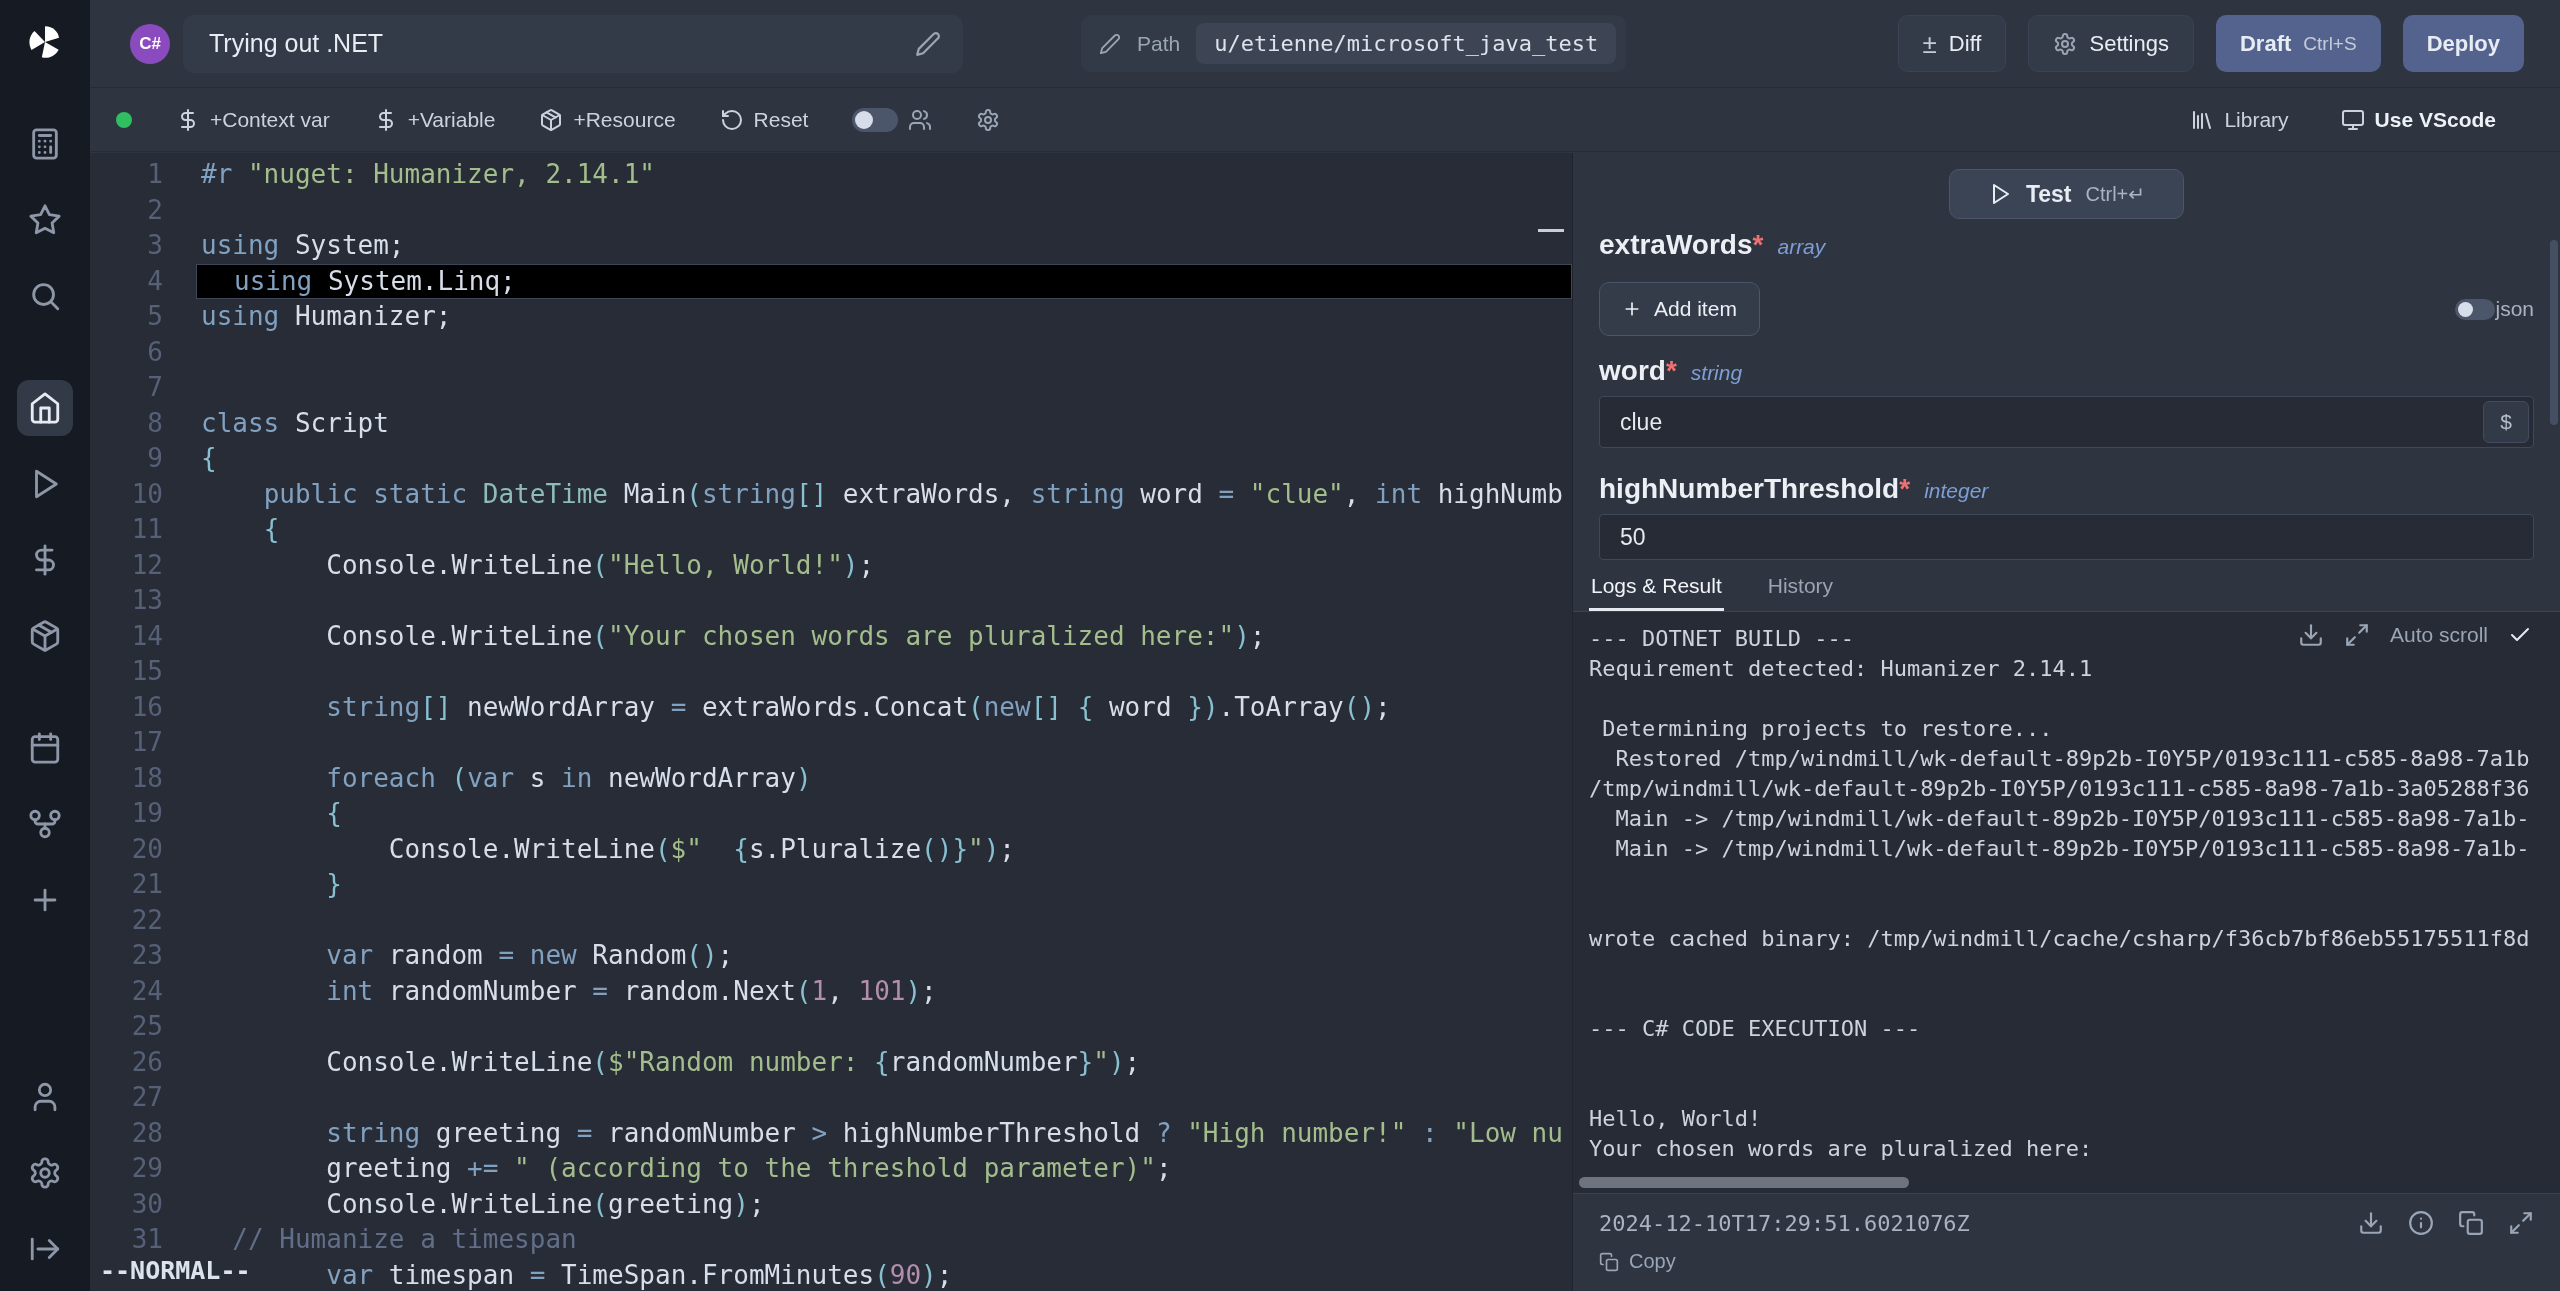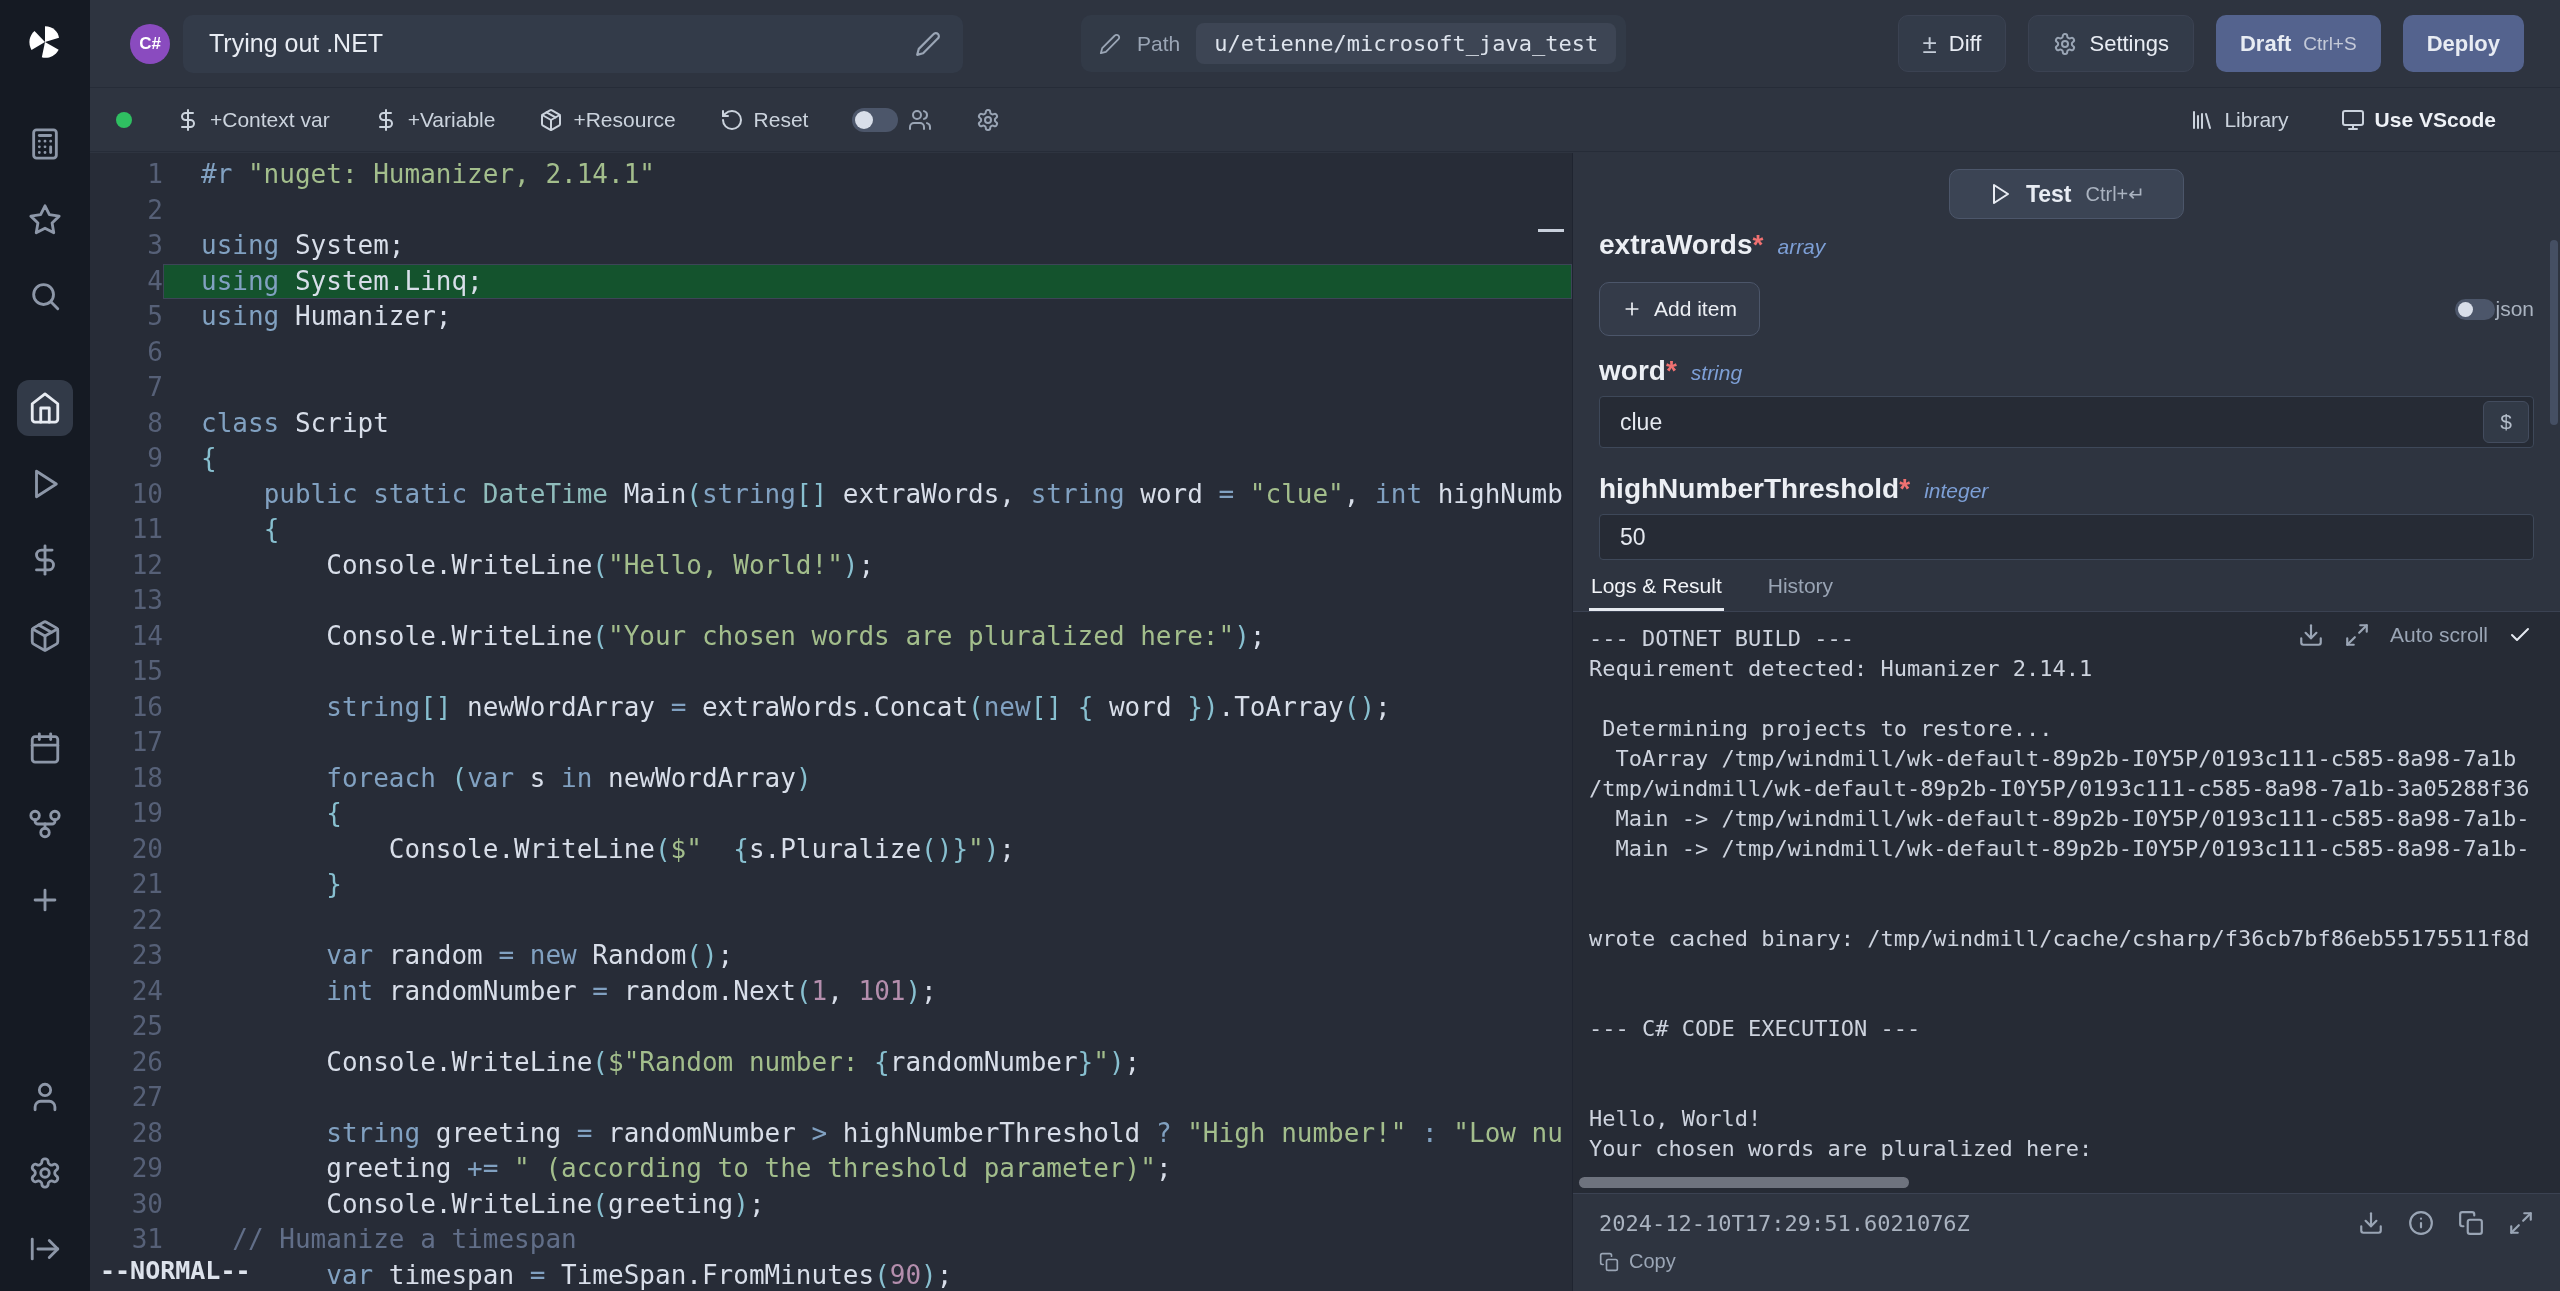--- a/index.html
+++ b/index.html
@@ -50,21 +50,21 @@
   .toolbar-right{margin-left:auto;display:flex;align-items:center;gap:52px;}
   .vscode-label{color:#eef1f6;font-weight:600;}
   
   .content{position:absolute;top:153px;bottom:0;left:0;right:0;display:flex;}
   .editor{position:relative;width:1482px;flex:none;background:#272c37;overflow:hidden;}
   .code{padding-top:4px;}
   .code-row{display:flex;height:35.5px;line-height:35.5px;
             font-family:"DejaVu Sans Mono",monospace;font-size:26px;white-space:pre;}
   .ln{width:73px;flex:none;text-align:right;color:#566077;}
   .code-text{flex:1;padding-left:38px;white-space:pre;overflow:hidden;}
-  .code-row.current .code-text{background:#14532d;box-shadow:inset 0 0 0 1px #3d4557;}
+  .code-row.current .code-text{background:#000000;box-shadow:inset 0 0 0 1px #3d4557;margin-left:33px;}
   .tk-k{color:#81a1c1}.tk-s{color:#a3be8c}.tk-n{color:#b48ead}.tk-c{color:#616e88}
   .tk-p{color:#88c0d0}.tk-t{color:#8fbcbb}.tk-d{color:#d8dee9}
   .cursor-mark{position:absolute;top:76px;right:8px;width:26px;height:3px;background:#c8cfdb;}
   .vim{position:absolute;left:0;bottom:0;padding:2px 10px 6px 10px;background:#272c37;
        font-family:"DejaVu Sans Mono",monospace;font-size:25px;font-weight:bold;color:#dde3ec;}
   
   .rightpanel{position:relative;flex:1;background:#2e3440;border-left:1px solid #1f2430;
               display:flex;flex-direction:column;overflow:hidden;}
   .test-btn{margin:16px auto 0 auto;height:50px;display:flex;align-items:center;gap:14px;
             background:#3b4454;border:1px solid #4c566a;border-radius:10px;padding:0 38px;
@@ -471,21 +471,21 @@
           <div class="tab active">Logs &amp; Result</div>
           <div class="tab">History</div>
         </div>
 
         <div class="logs">
           <div class="log-body">
               <div class="log-line">--- DOTNET BUILD ---</div>
               <div class="log-line">Requirement detected: Humanizer 2.14.1</div>
               <div class="log-line"> </div>
               <div class="log-line"> Determining projects to restore...</div>
-              <div class="log-line">  ToArray /tmp/windmill/wk-default-89p2b-I0Y5P/0193c111-c585-8a98-7a1b</div>
+              <div class="log-line">  Restored /tmp/windmill/wk-default-89p2b-I0Y5P/0193c111-c585-8a98-7a1b</div>
               <div class="log-line">/tmp/windmill/wk-default-89p2b-I0Y5P/0193c111-c585-8a98-7a1b-3a05288f36</div>
               <div class="log-line">  Main -&gt; /tmp/windmill/wk-default-89p2b-I0Y5P/0193c111-c585-8a98-7a1b-</div>
               <div class="log-line">  Main -&gt; /tmp/windmill/wk-default-89p2b-I0Y5P/0193c111-c585-8a98-7a1b-</div>
               <div class="log-line"> </div>
               <div class="log-line"> </div>
               <div class="log-line">wrote cached binary: /tmp/windmill/cache/csharp/f36cb7bf86eb55175511f8d</div>
               <div class="log-line"> </div>
               <div class="log-line"> </div>
               <div class="log-line">--- C# CODE EXECUTION ---</div>
               <div class="log-line"> </div>

